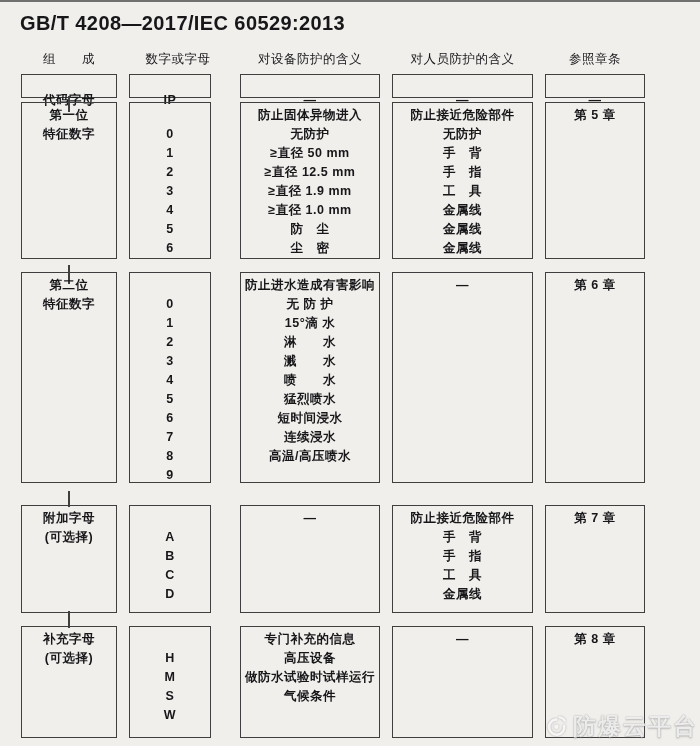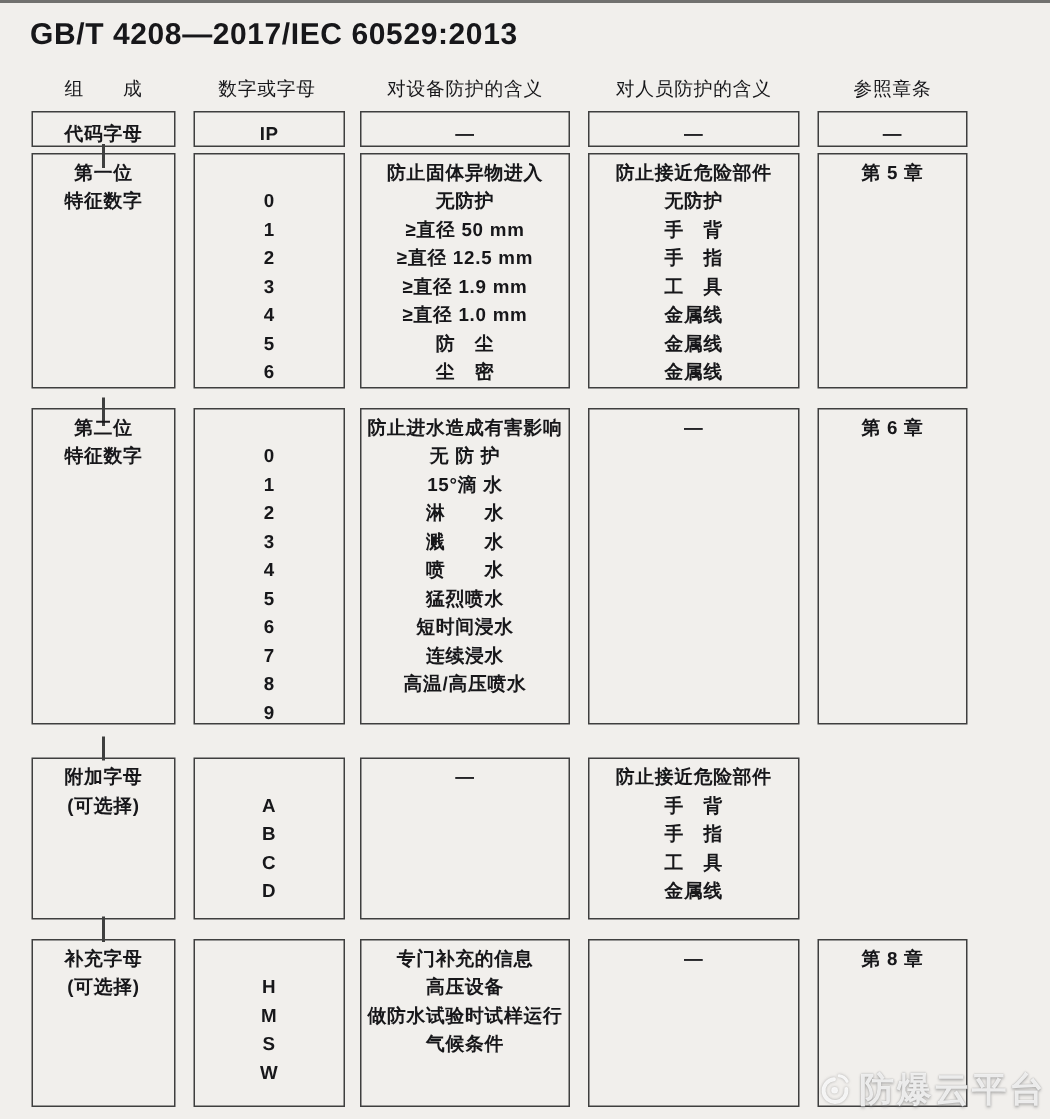--- a/index.html
+++ b/index.html
@@ -26,26 +26,26 @@
     position:absolute;box-sizing:border-box;
     border:1.4px solid #3f3f3f;
     text-align:center;font-weight:bold;font-size:12.5px;
     line-height:19px;padding-top:3px;letter-spacing:.5px;
     background:transparent;white-space:nowrap;
   }
   .box .line{height:19px;}
   .pad1{padding-top:22px;}        
   
   .c1{left:21px;width:96px}
-  .c2{left:129px;width:101px}
+  .c2{left:129px;width:82px}
   .c3{left:240px;width:140px}
   .c4{left:392px;width:141px}
   .c5{left:545px;width:100px}
   
-  .r0{top:74px;height:24px;line-height:17px;padding-top:6px;}
+  .r0{top:74px;height:24px;line-height:17px;padding-top:17px;}
   .b1{top:102px;height:157px}
   .b2{top:272px;height:211px}
   .b3{top:505px;height:108px}
   .b4{top:626px;height:112px}
   
   .h1{left:21px;width:96px}
   .h2{left:129px;width:98px}
   .h3{left:240px;width:140px}
   .h4{left:392px;width:141px}
   .h5{left:545px;width:100px}
@@ -174,20 +174,21 @@
   <div class="box c3 b3">
       <div class="line">—</div>
     </div>
   <div class="box c4 b3">
       <div class="line">防止接近危险部件</div>
       <div class="line">手　背</div>
       <div class="line">手　指</div>
       <div class="line">工　具</div>
       <div class="line">金属线</div>
     </div>
+  <div class="box c5 b3">第 7 章</div>
 
   <div class="box c1 b4">
       <div class="line">补充字母</div>
       <div class="line">(可选择)</div>
     </div>
   <div class="box c2 b4 pad1">
       <div class="line">H</div>
       <div class="line">M</div>
       <div class="line">S</div>
       <div class="line">W</div>

